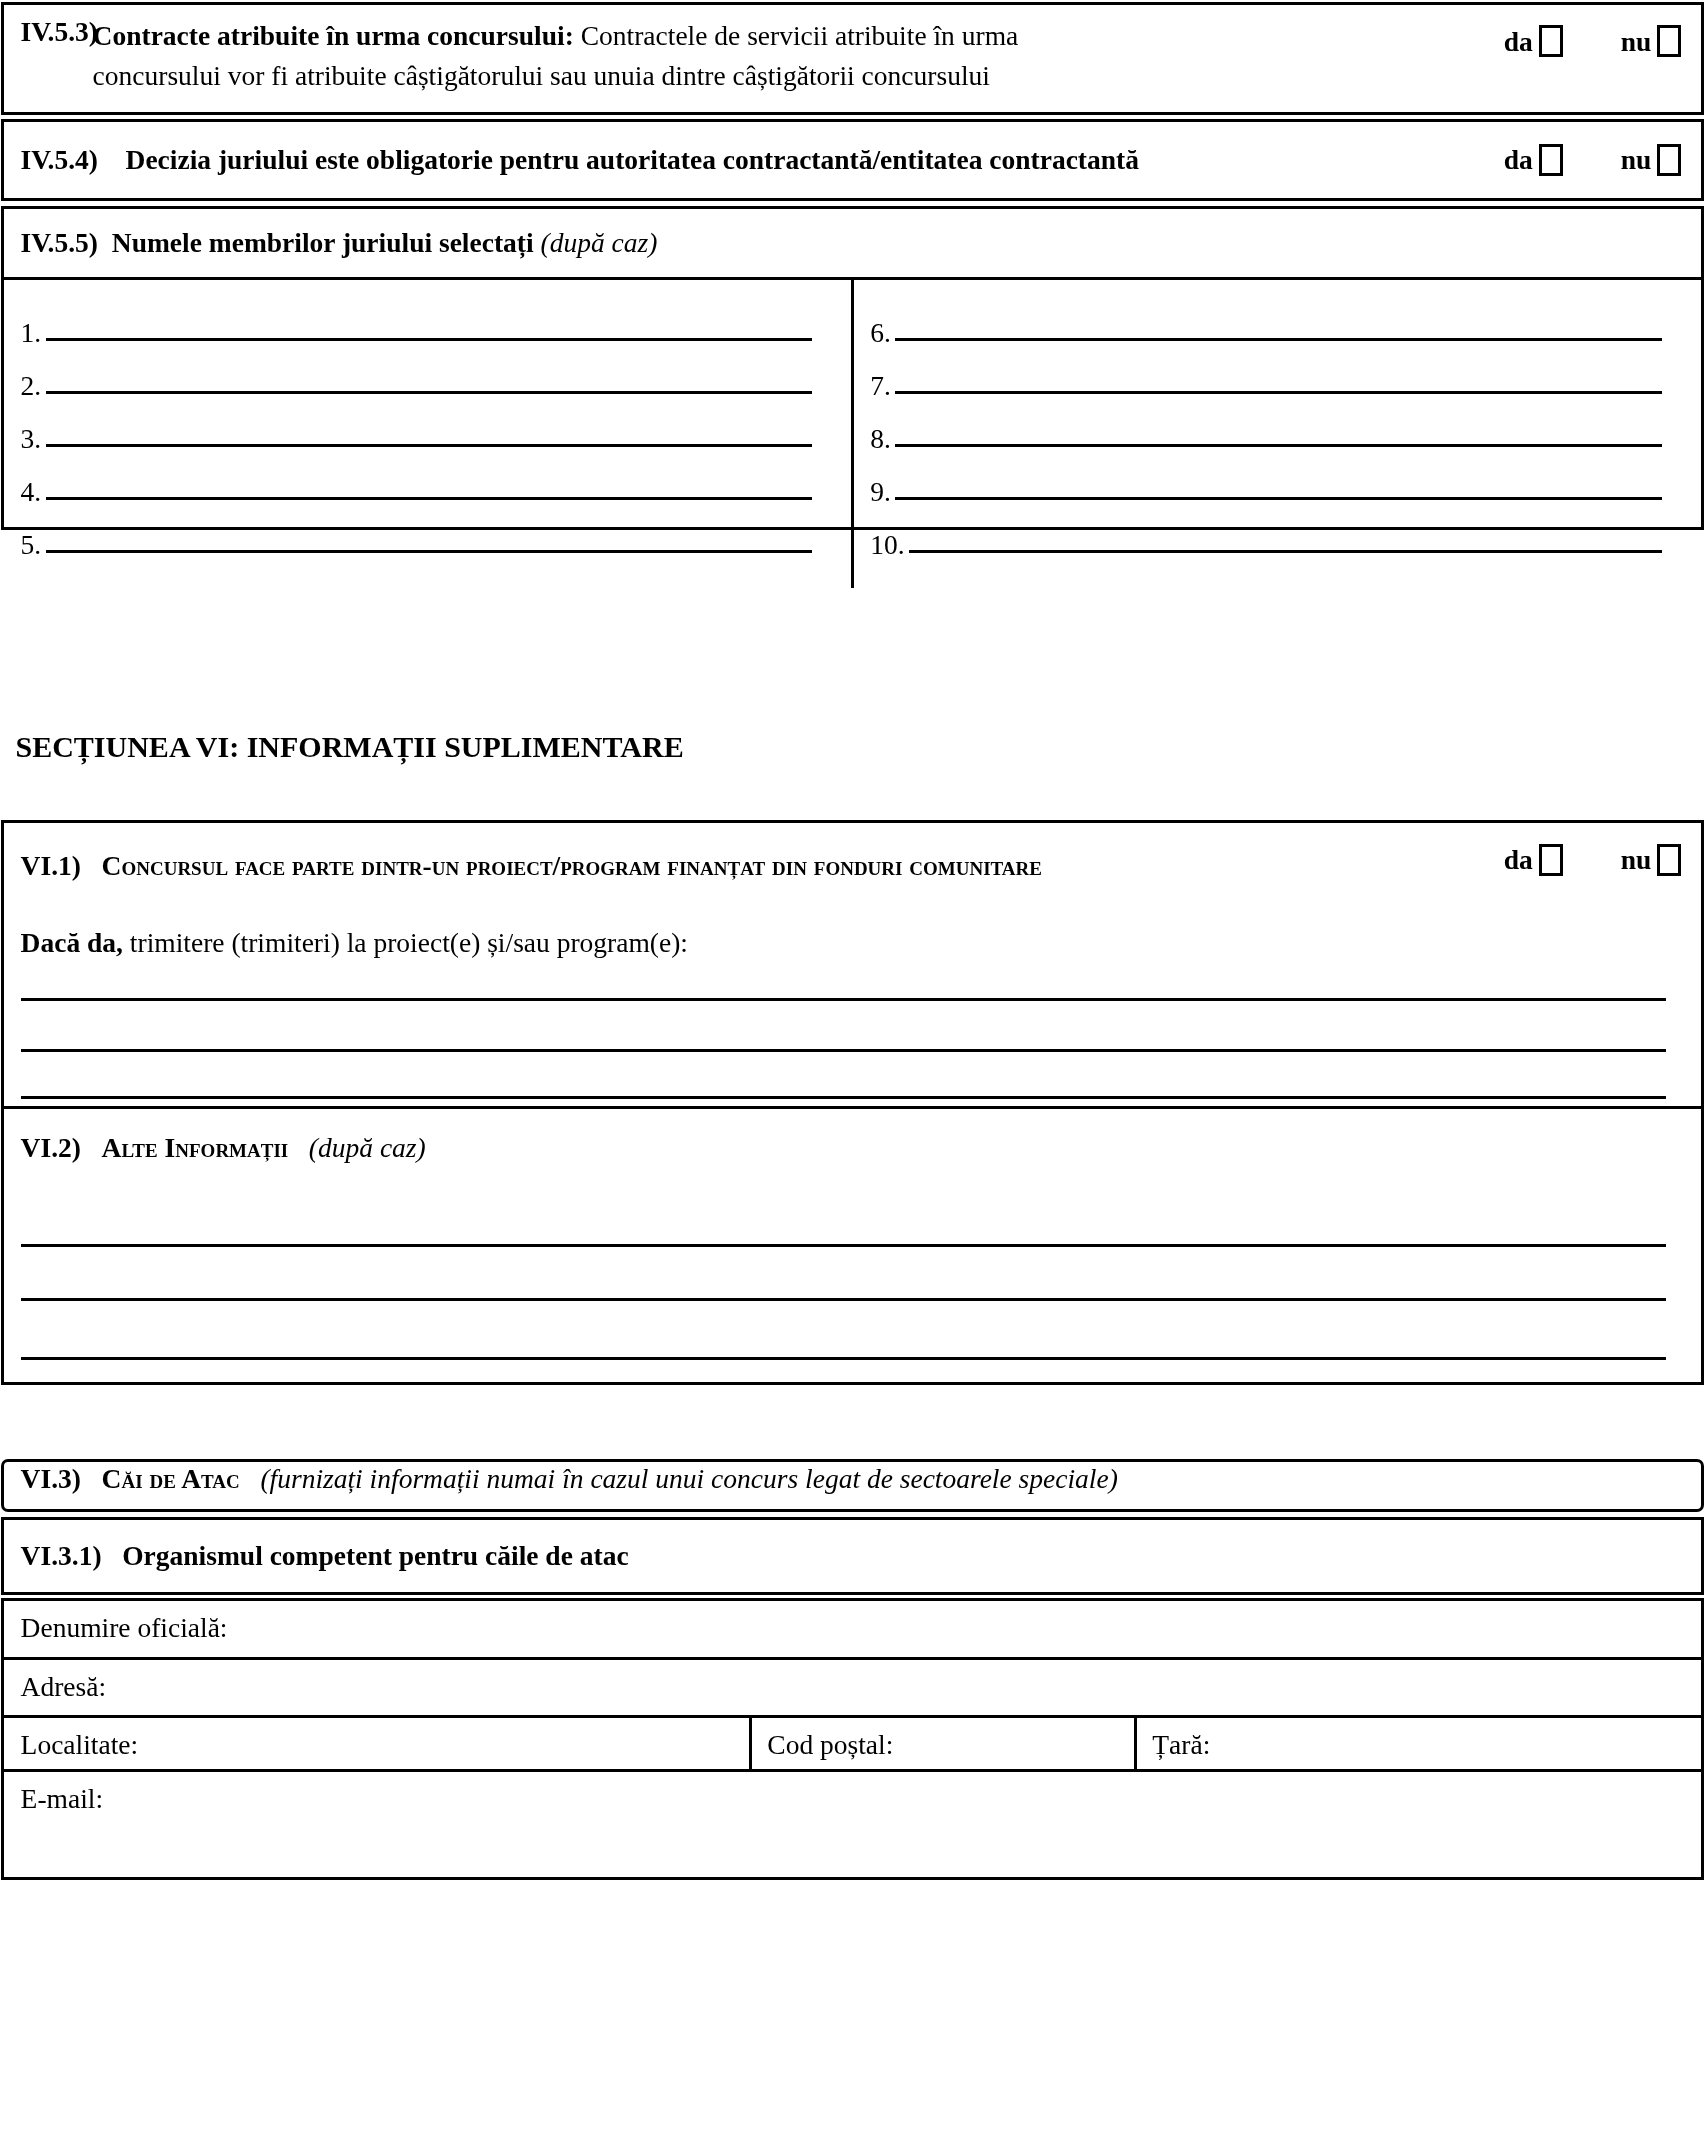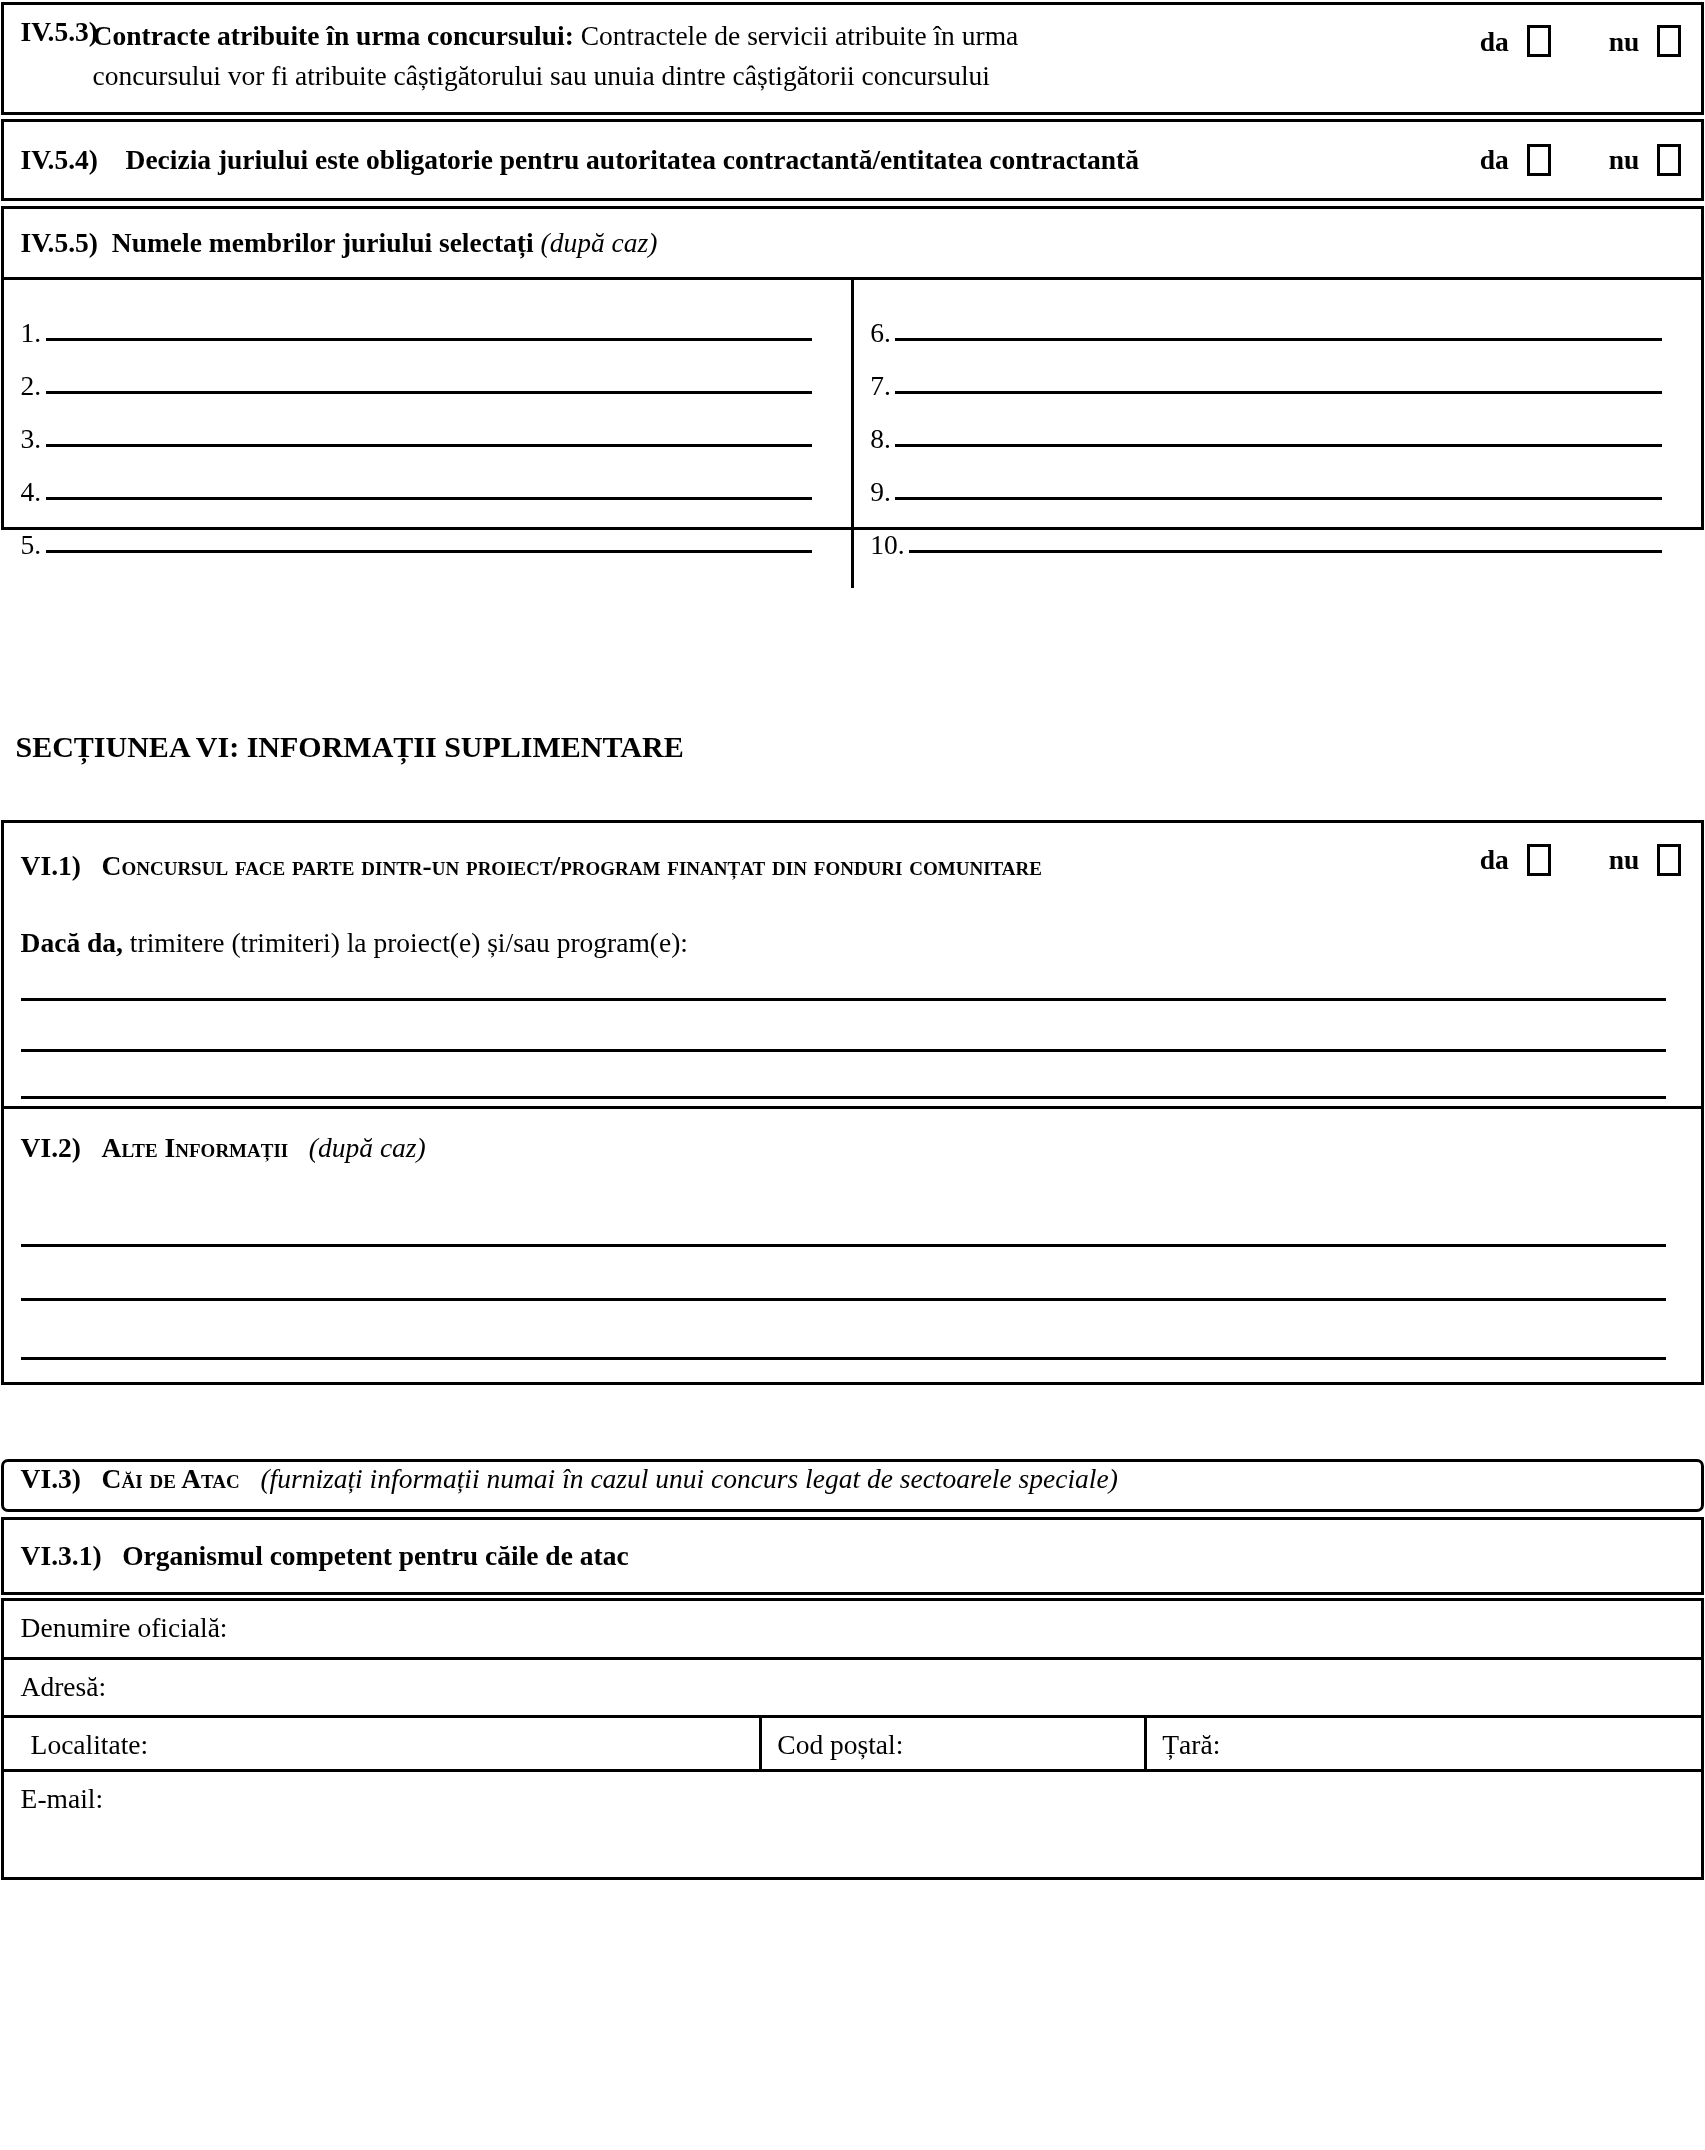--- a/index.html
+++ b/index.html
@@ -15,21 +15,21 @@
     border:3.9px solid #000; background:#fff;
   }
   .b { font-weight:bold; }
   .it { font-style:italic; }
   .sc { font-variant:small-caps; }
   .row { display:flex; align-items:flex-start; }
   .sec-id { width:72px; flex:none; font-weight:bold; }
   .sec-body { width:981px; line-height:40px; }
   
   .yn { position:absolute; right:19.4px; display:flex; align-items:center; gap:58px; }
-  .pair { display:flex; align-items:center; gap:18px; }
+  .pair { display:flex; align-items:center; gap:6px; }
   .yl { font-weight:bold; line-height:1; }
   .cb { width:24px; height:32px; border:3.4px solid #000; background:#fff; flex:none; }
   
   .fill-line { height:0; border-bottom:3.4px solid #000; margin-right:35px; }
   
   #box-iv53 { top:1.7px; height:113px; padding:11.2px 0 0 16.3px; }
   #box-iv53 .yn { top:20.6px; }
   
   #box-iv54 { top:119px; height:82px; display:flex; align-items:center; padding-left:16.3px; }
   #box-iv54 .yn { top:50%; transform:translateY(-50%); }
@@ -67,21 +67,21 @@
   #box-vi31 { top:1517px; height:78px; display:flex; align-items:center; padding-left:16.3px; }
   
   #box-table { top:1598px; height:282px; }
   .trow { border-top:3px solid #000; padding:11.2px 0 0 16.3px; }
   .trow.first { border-top:none; }
   .trow.cells { padding:0; display:flex; }
   .tcell { padding:11.2px 0 0 16.3px; }
   .tcell.mid, .tcell.last { border-left:3px solid #000; padding-left:15px; }
   #trow1 { height:56px; }
   #trow2 { height:58px; }
-  #trow3 { height:54px;padding-left:10px; }
+  #trow3 { height:54px; }
   #trow4 { height:55px; }
   #trow5 { height:52px; }
   .w1 { width:745px; flex:none; }
   .w2 { width:385px; flex:none; }
   .wrest { flex:1; }
 </style>
 </head>
 <body>
 
 <div class="box" id="box-iv53">

